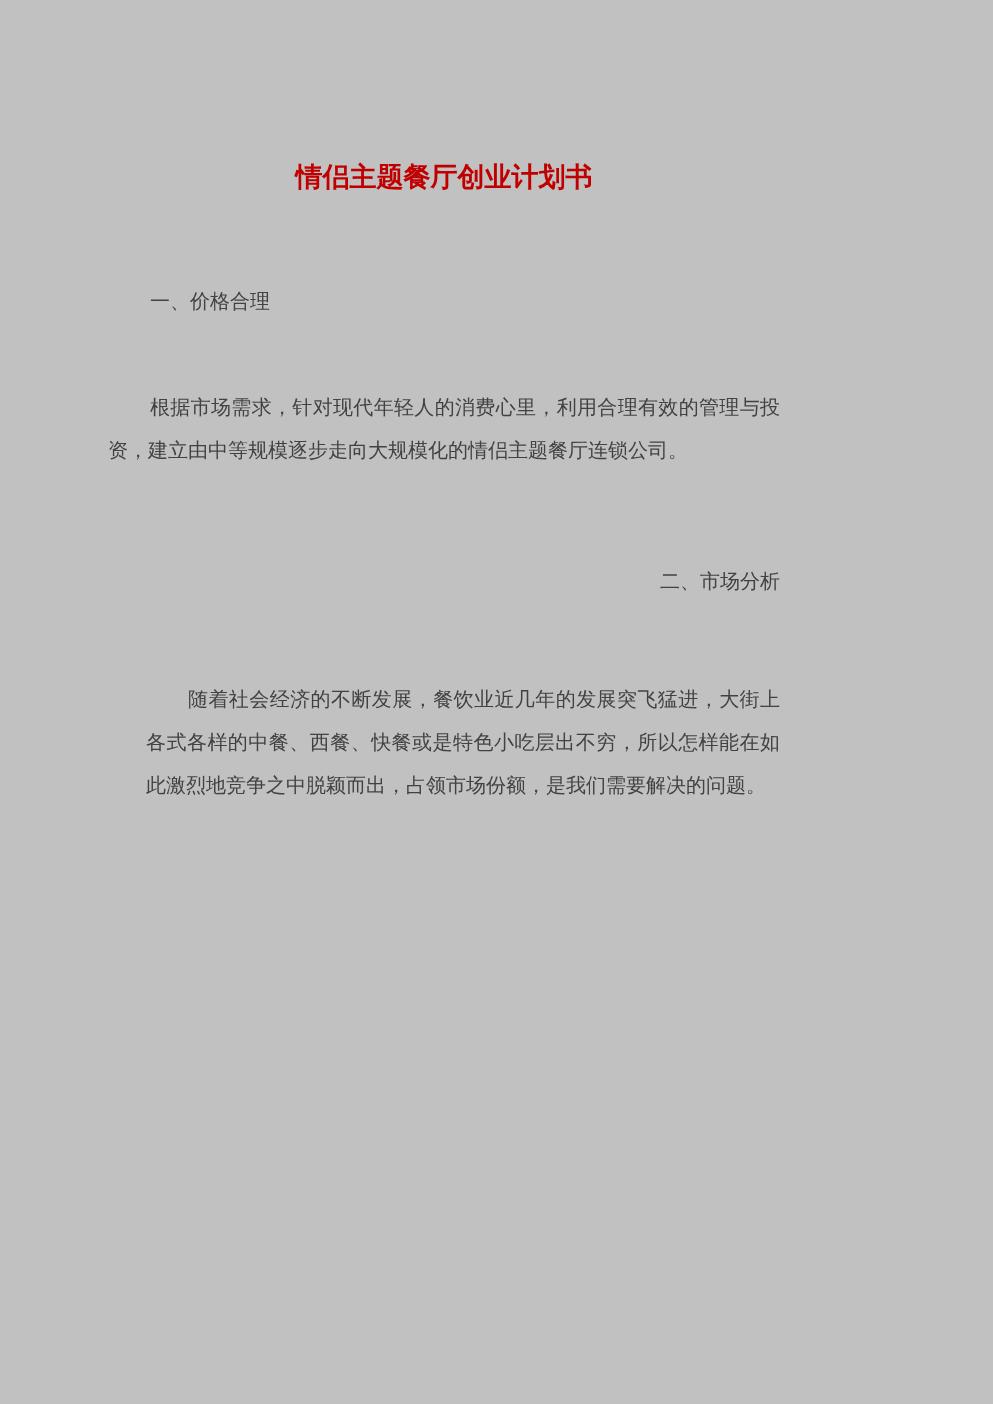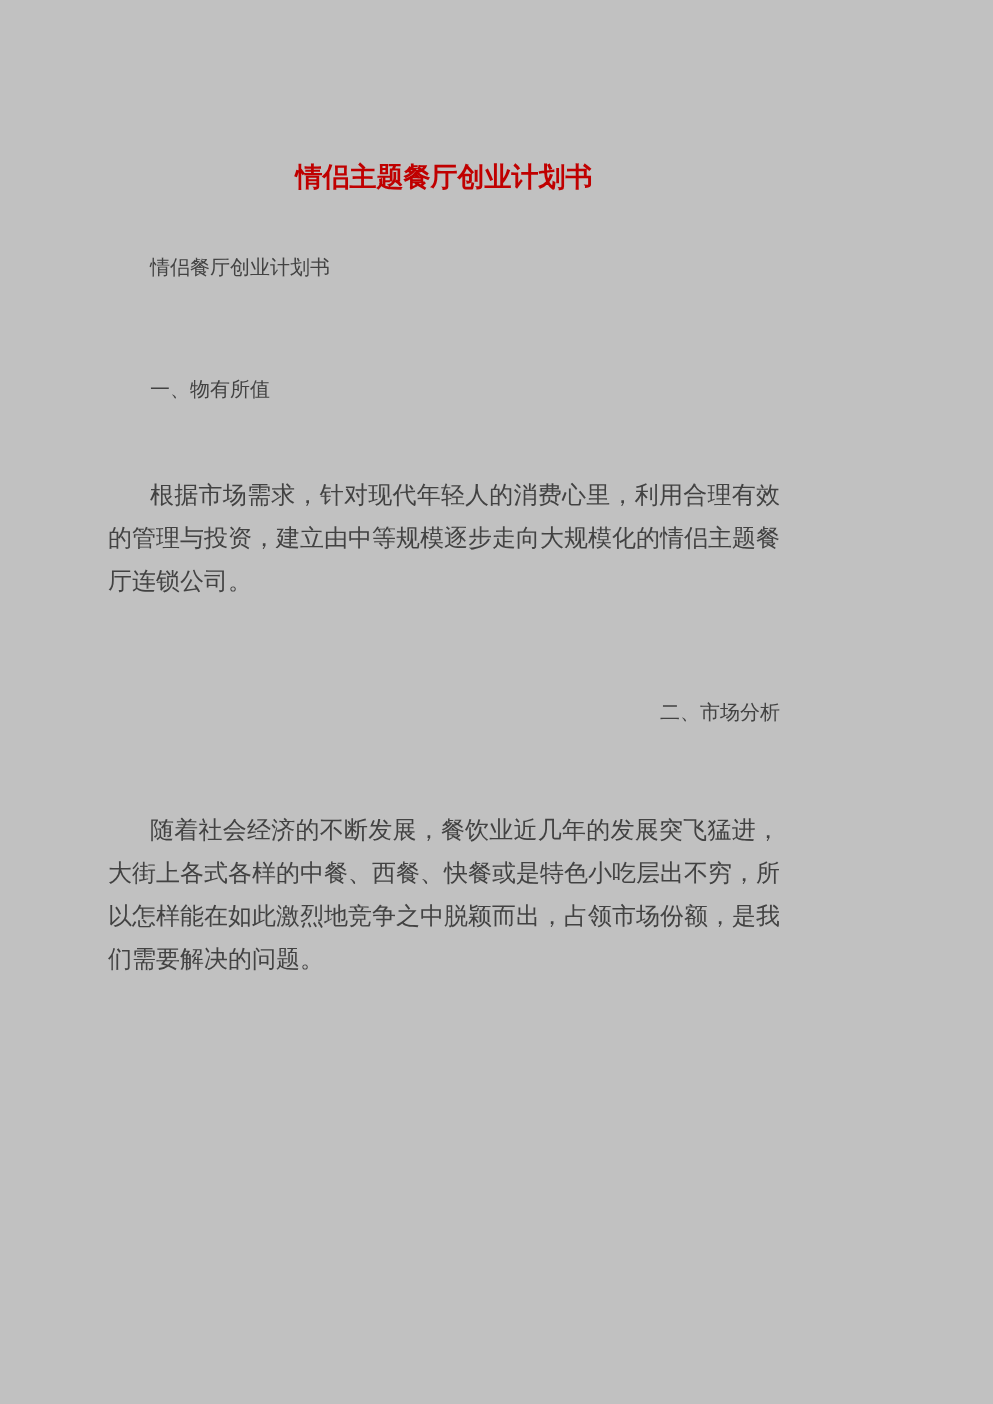--- a/index.html
+++ b/index.html
@@ -39,38 +39,37 @@
   }
   .section-heading {
     margin-top: 92px;
     font-size: 20px;
     line-height: 30px;
     text-indent: 42px;
     font-weight: normal;
   }
   .para {
     margin-top: 70px;
-    font-size: 24px;
+    font-size: 20px;
     line-height: 43px;
     text-align: justify;
     text-indent: 42px;
   }
   .section-heading.second { margin-top: 94px; text-align: right; }
-  .para.p2 { margin-top: 82px; }
+  .para.p2 { margin-top: 82px; margin-left: 38px; }
   .para.p3 { margin-top: 74px; }
 </style>
 </head>
 <body>
 
 <div class="page">
   <h1 class="doc-title">情侣主题餐厅创业计划书</h1>
 
-  <p class="doc-subtitle">情侣餐厅创业计划书</p>
 
-  <h2 class="section-heading">一、物有所值</h2>
+  <h2 class="section-heading">一、价格合理</h2>
 
   <p class="para">根据市场需求，针对现代年轻人的消费心里，利用合理有效的管理与投资，建立由中等规模逐步走向大规模化的情侣主题餐厅连锁公司。</p>
 
   <h2 class="section-heading second">二、市场分析</h2>
 
   <p class="para p2">随着社会经济的不断发展，餐饮业近几年的发展突飞猛进，大街上各式各样的中餐、西餐、快餐或是特色小吃层出不穷，所以怎样能在如此激烈地竞争之中脱颖而出，占领市场份额，是我们需要解决的问题。</p>
 
 </div>
 
 </body></html>

